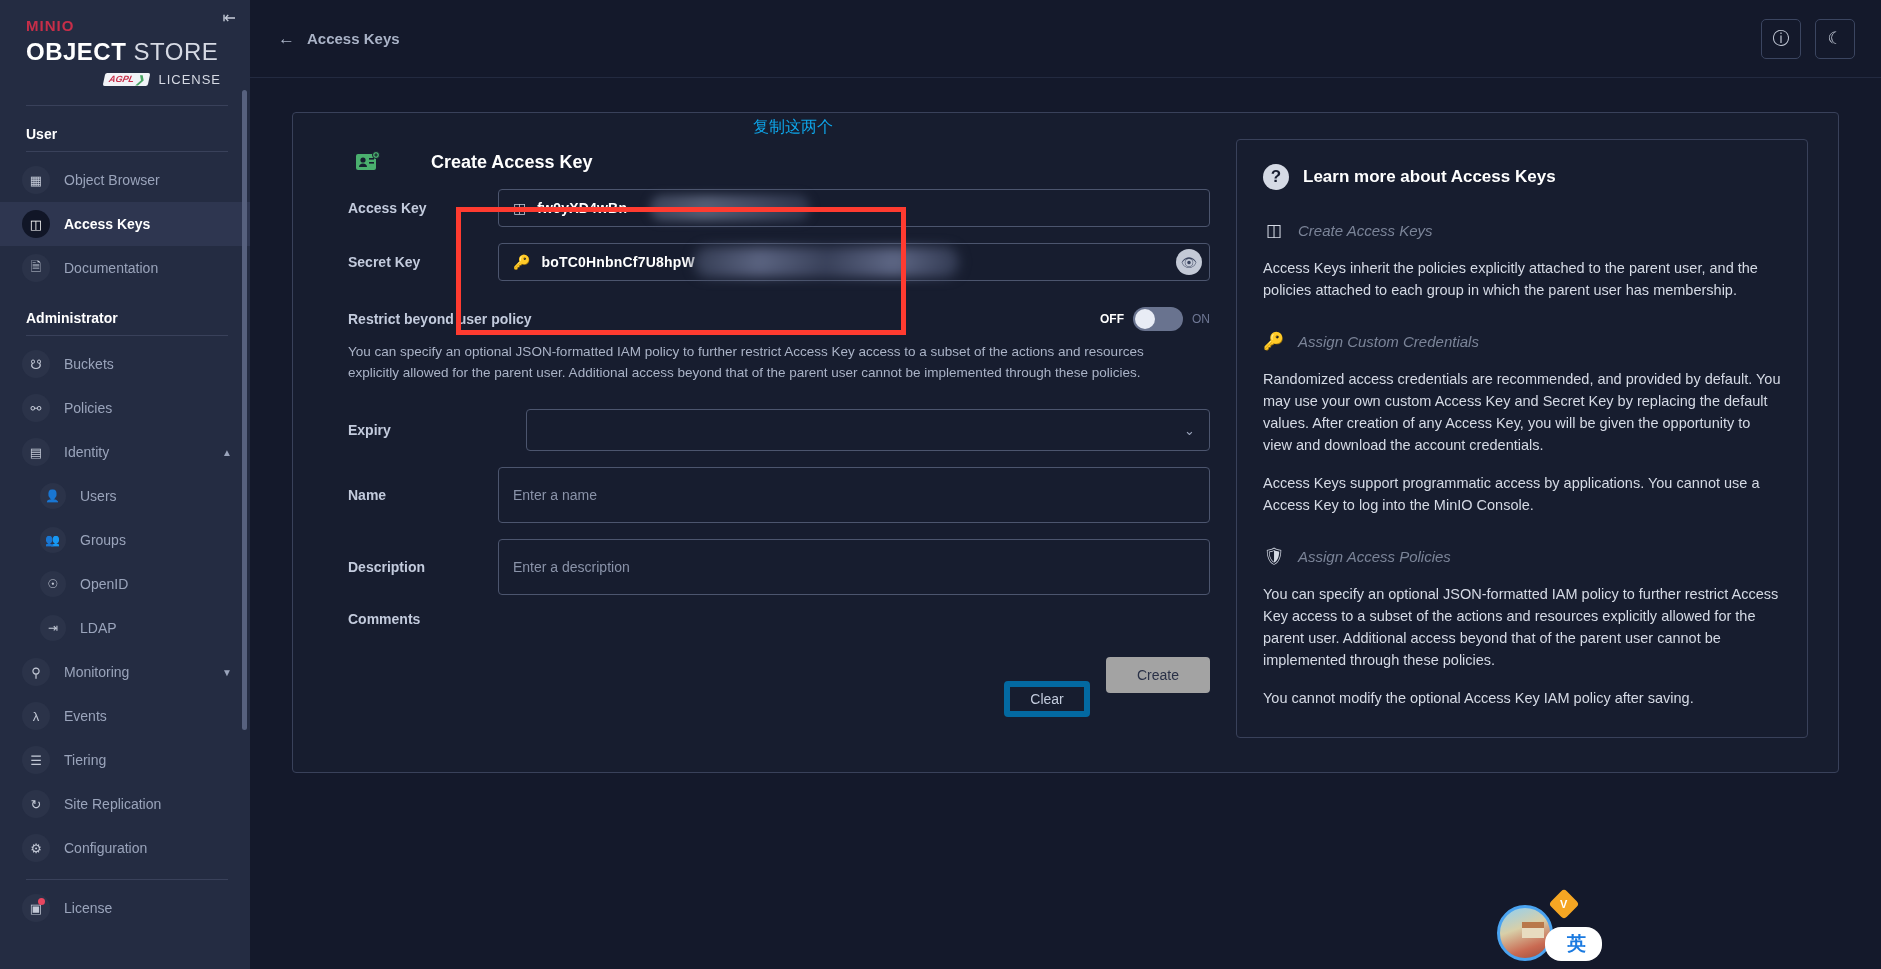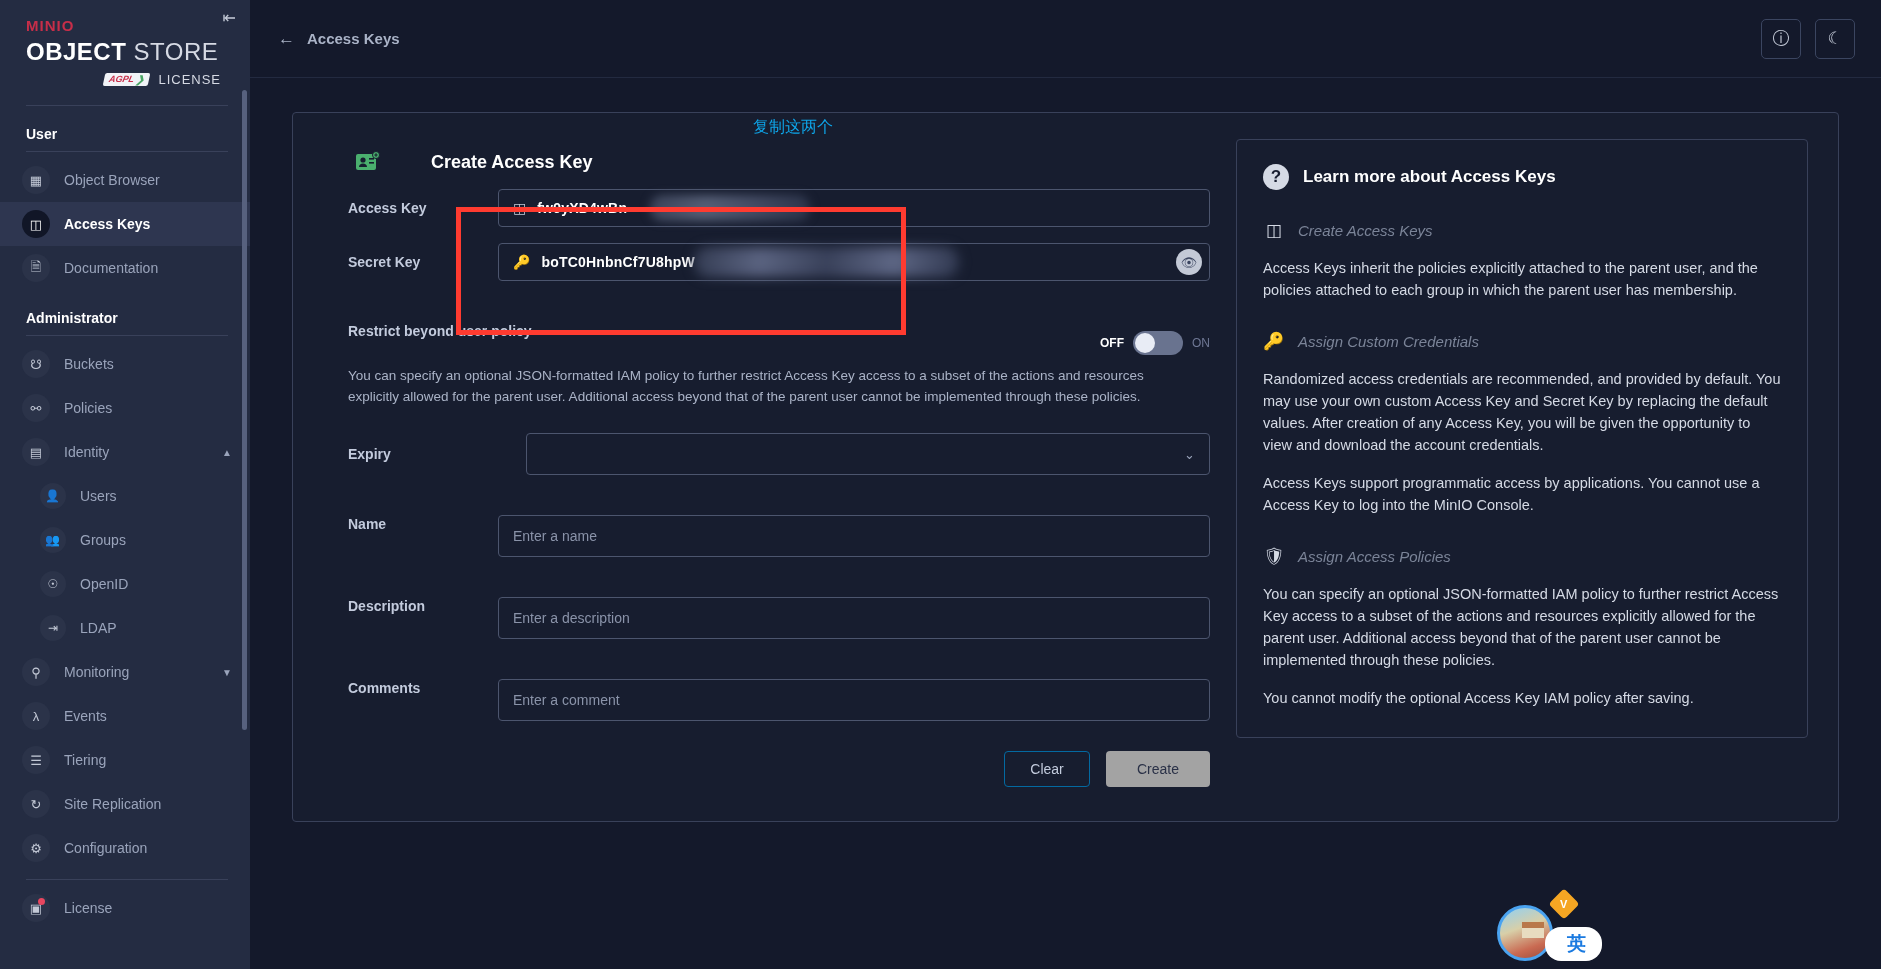--- a/index.html
+++ b/index.html
@@ -127,21 +127,21 @@
   .flabel {
     width: 175px; flex: 0 0 175px; padding-left: 25px;
     color: #c3cbdd; font-size: 14px; font-weight: bold;
   }
   .fctl { flex: 1 1 auto; min-width: 0; position: relative; }
   .inp {
     width: 100%; height: 38px; border: 1px solid #4c556e; border-radius: 4px;
     background: transparent; color: #e5e9f2; font-size: 14px;
     display: flex; align-items: center; gap: 11px; padding: 0 14px;
   }
-  .inp.tall { height: 42px; margin-top: 24px; }
+  .inp.tall { height: 56px; }
   .inp .ficon { color: #c3c9d6; font-size: 14px; flex: 0 0 auto; }
   .inp .val { font-weight: bold; color: #ffffff; letter-spacing: .2px; }
   .inp .ph { color: #8a93a9; }
   .blur-a {
     position: absolute; left: 152px; top: 6px; width: 160px; height: 26px;
     background: linear-gradient(100deg,#3a4258 0%,#555e75 35%,#434b63 65%,#2b3349 100%);
     filter: blur(5px); border-radius: 12px; pointer-events: none;
   }
   .blur-b {
     position: absolute; left: 196px; top: 4px; width: 265px; height: 30px;
@@ -158,42 +158,42 @@
     width: 100%; height: 42px; border: 1px solid #4c556e; border-radius: 4px;
     display: flex; align-items: center; padding: 0 14px;
     color: #e5e9f2; font-size: 14px; cursor: pointer;
   }
   .select-ctl .chev { margin-left: auto; color: #9aa4bb; font-size: 13px; }
 
   .restrict-row {
     display: flex; align-items: center; margin-top: 26px; padding-left: 25px;
   }
   .restrict-label { color: #c3cbdd; font-size: 14px; font-weight: bold; }
-  .toggle-wrap { margin-left: auto; display: flex; align-items: center; gap: 9px; margin-top: 24px; }
+  .toggle-wrap { margin-left: auto; display: flex; align-items: center; gap: 9px; }
   .tg-off { color: #ffffff; font-size: 12px; font-weight: bold; }
   .tg-on { color: #6f7895; font-size: 12px; }
   .switch {
     width: 50px; height: 24px; border-radius: 13px; background: #69738f;
     position: relative; cursor: pointer;
   }
   .switch .knob {
     position: absolute; left: 2px; top: 2px;
     width: 20px; height: 20px; border-radius: 50%; background: #e8ecf5;
   }
   .restrict-desc {
     color: #aab3c7; font-size: 13.5px; line-height: 21px;
     padding: 10px 32px 0 25px;
   }
 
   .btn-row { display: flex; justify-content: flex-end; gap: 16px; margin-top: 30px; }
   .btn {
     height: 36px; min-width: 86px; border-radius: 4px; font-size: 14px;
     display: flex; align-items: center; justify-content: center; cursor: pointer;
   }
-  .btn-clear { border: 1px solid #0369a1; background: transparent; color: #c3cbdd; }
+  .btn-clear { border: 6px solid #0369a1; background: transparent; color: #c3cbdd; margin-top: 24px; }
   .btn-create { background: #a3a3a3; color: #2a3147; min-width: 104px; }
 
   
   .help {
     flex: 0 0 572px; width: 572px;
     border: 1px solid #39415a; border-radius: 4px;
     background: #171d2f; padding: 24px 26px 28px 26px;
     align-self: flex-start;
   }
   .help-head { display: flex; align-items: center; gap: 14px; }
@@ -438,25 +438,20 @@
             <div class="flabel">Description</div>
             <div class="fctl">
               <div class="inp tall">
                 <span class="ph">Enter a description</span>
               </div>
             </div>
           </div>
 
           <div class="frow">
             <div class="flabel">Comments</div>
-            <div class="fctl">
-              <div class="inp tall">
-                <span class="ph">Enter a comment</span>
-              </div>
-            </div>
           </div>
 
           <div class="btn-row">
             <div class="btn btn-clear">Clear</div>
             <div class="btn btn-create">Create</div>
           </div>
         </div>
 
         <aside class="help">
           <div class="help-head">

